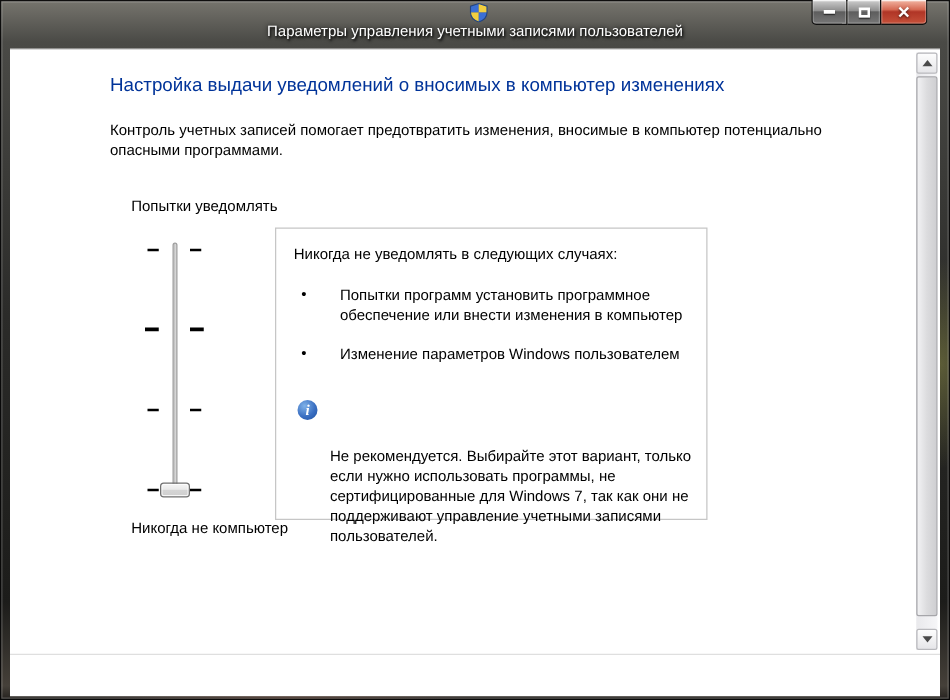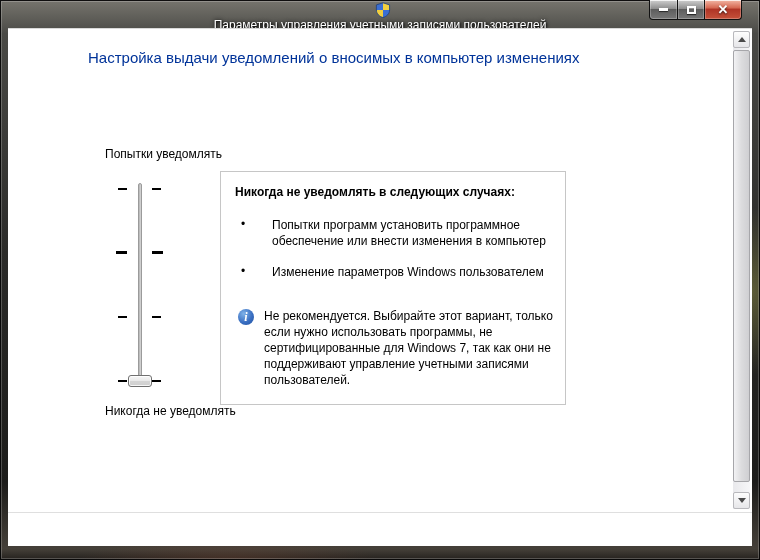--- a/index.html
+++ b/index.html
@@ -45,21 +45,21 @@
   .cap-btn.maximize { width: 27px; border-left: none; }
   .cap-btn.close {
     width: 37px; border-left: none; border-radius: 0 0 4px 0;
     background: linear-gradient(180deg, #f3b7a5 0%, #d66a54 40%, #b03526 50%, #c6513a 100%);
   }
   .glyph-min { width: 9px; height: 3px; background: #fff; box-shadow: 0 1px 1px rgba(0,0,0,0.6); }
   .glyph-max { width: 9px; height: 8px; border: 2px solid #fff; box-shadow: 0 1px 1px rgba(0,0,0,0.6); }
   .glyph-close { color: #fff; font-size: 13px; font-weight: bold; text-shadow: 0 1px 2px rgba(0,0,0,0.7); line-height: 1; }
   
   .content {
-    position: absolute; left: 8px; top: 28px;
+    position: absolute; left: 8px; top: 39px;
     width: 744px; height: 518px;
     background: #ffffff;
     border-top: 1px solid #d9d9d9;
   }
   .heading {
     position: absolute; left: 80px; top: 20px;
     font-size: 15px; color: #003399;
   }
   .description {
     position: absolute; left: 80px; top: 56px; width: 600px;
@@ -89,35 +89,35 @@
     background: linear-gradient(180deg, #f6f6f6, #eaeaea 45%, #d5d5d5 50%, #cfcfcf);
     border: 1px solid #707070; border-radius: 3px;
     box-shadow: inset 0 0 0 1px rgba(255,255,255,0.8);
     cursor: pointer;
   }
   
   .info-box {
     position: absolute; left: 212px; top: 142px; width: 346px; height: 234px;
     border: 1px solid #c6c6c6; background: #fff;
   }
-  .info-box .box-title { position: absolute; left: 14px; top: 13px; font-weight: bold; }
+  .info-box .box-title { position: absolute; left: 14px; top: 13px; font-weight: normal; }
   .bullet-item { position: absolute; left: 20px; width: 306px; display: flex; }
   .bullet-item .dot { width: 20px; font-size: 12px; flex: 0 0 20px; }
   .bullet-item .bullet-text { width: 286px; line-height: 16px; margin-left: 11px; }
   .bullet-1 { top: 45px; }
   .bullet-2 { top: 92px; }
   .warning { position: absolute; left: 17px; top: 136px; width: 316px; display: flex; }
   .info-icon {
     flex: 0 0 16px; width: 16px; height: 16px; margin-right: 10px; margin-top: 1px;
     border-radius: 50%;
     background: radial-gradient(circle at 35% 30%, #7fb2e8, #3a6fc2 55%, #1d4fa0);
     color: #fff; font-family: "Liberation Serif", serif; font-weight: bold; font-style: italic;
     font-size: 12px; text-align: center; line-height: 16px;
   }
-  .warning .warning-text { width: 290px; line-height: 16px; }
+  .warning .warning-text { width: 290px; line-height: 16px; margin-top: 38px; }
   
   .scrollbar {
     position: absolute; top: 2px; right: 2px; width: 17px; height: 478px;
     background: linear-gradient(90deg, #e9e9ec, #f6f6f8);
   }
   .scroll-btn {
     position: absolute; left: 0; width: 17px; height: 17px;
     background: linear-gradient(180deg, #fdfdfd, #e6e6e9);
     border: 1px solid #b8b8bc; border-radius: 2px;
     display: flex; align-items: center; justify-content: center; cursor: pointer;
@@ -179,37 +179,38 @@
         </div>
       <div class="cap-btn close">
           <div class="glyph-close">✕</div>
         </div>
     </div>
   </div>
 
   <div class="content">
 
     <div class="heading">Настройка выдачи уведомлений о вносимых в компьютер изменениях</div>
+    <div class="description">Контроль учетных записей помогает предотвратить изменения, вносимые в компьютер потенциально опасными программами.</div>
 
     <div class="label-top">Попытки уведомлять</div>
 
     <div class="slider-area">
       <div class="slider-track"></div>
       <div class="tick left" style="top:19px"></div>
       <div class="tick right" style="top:19px"></div>
       <div class="tick bold left" style="top:82px"></div>
       <div class="tick bold right" style="top:82px"></div>
       <div class="tick left" style="top:147px"></div>
       <div class="tick right" style="top:147px"></div>
       <div class="tick left" style="top:211px"></div>
       <div class="tick right" style="top:211px"></div>
       <div class="slider-thumb"></div>
     </div>
 
-    <div class="label-bottom">Никогда не уведомлять</div>
+    <div class="label-bottom">Никогда не компьютер</div>
 
     <div class="info-box">
       <div class="box-title">Никогда не уведомлять в следующих случаях:</div>
       <div class="bullet-item bullet-1">
         <span class="dot">•</span>
         <span class="bullet-text">Попытки программ установить программное обеспечение или внести изменения в компьютер</span>
       </div>
       <div class="bullet-item bullet-2">
         <span class="dot">•</span>
         <span class="bullet-text">Изменение параметров Windows пользователем</span>

